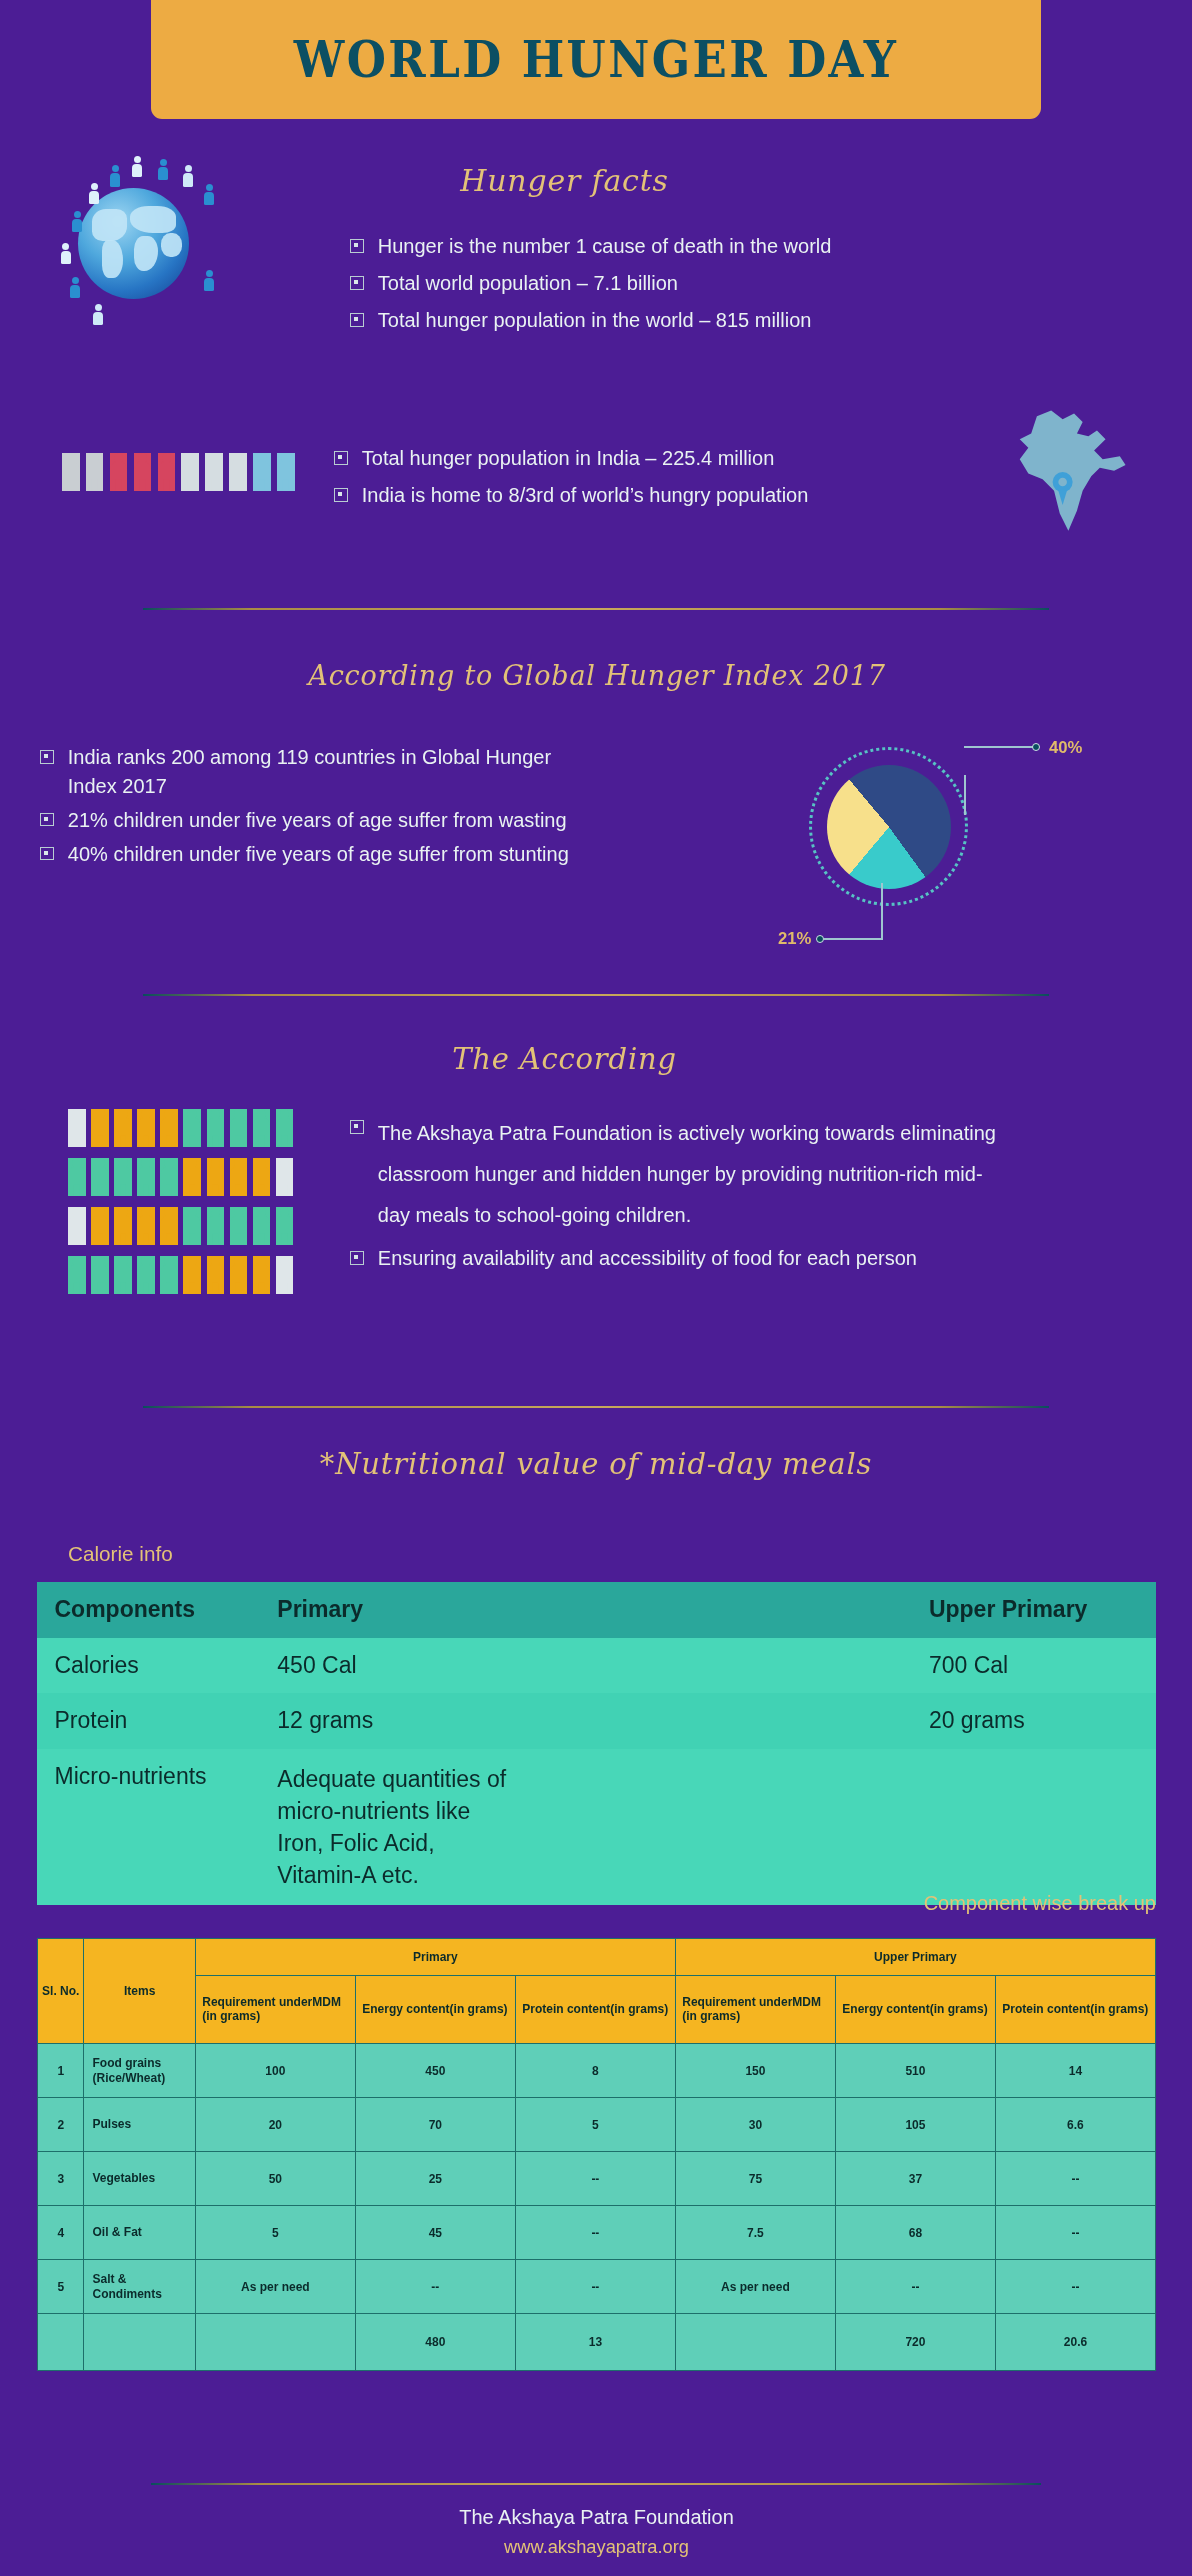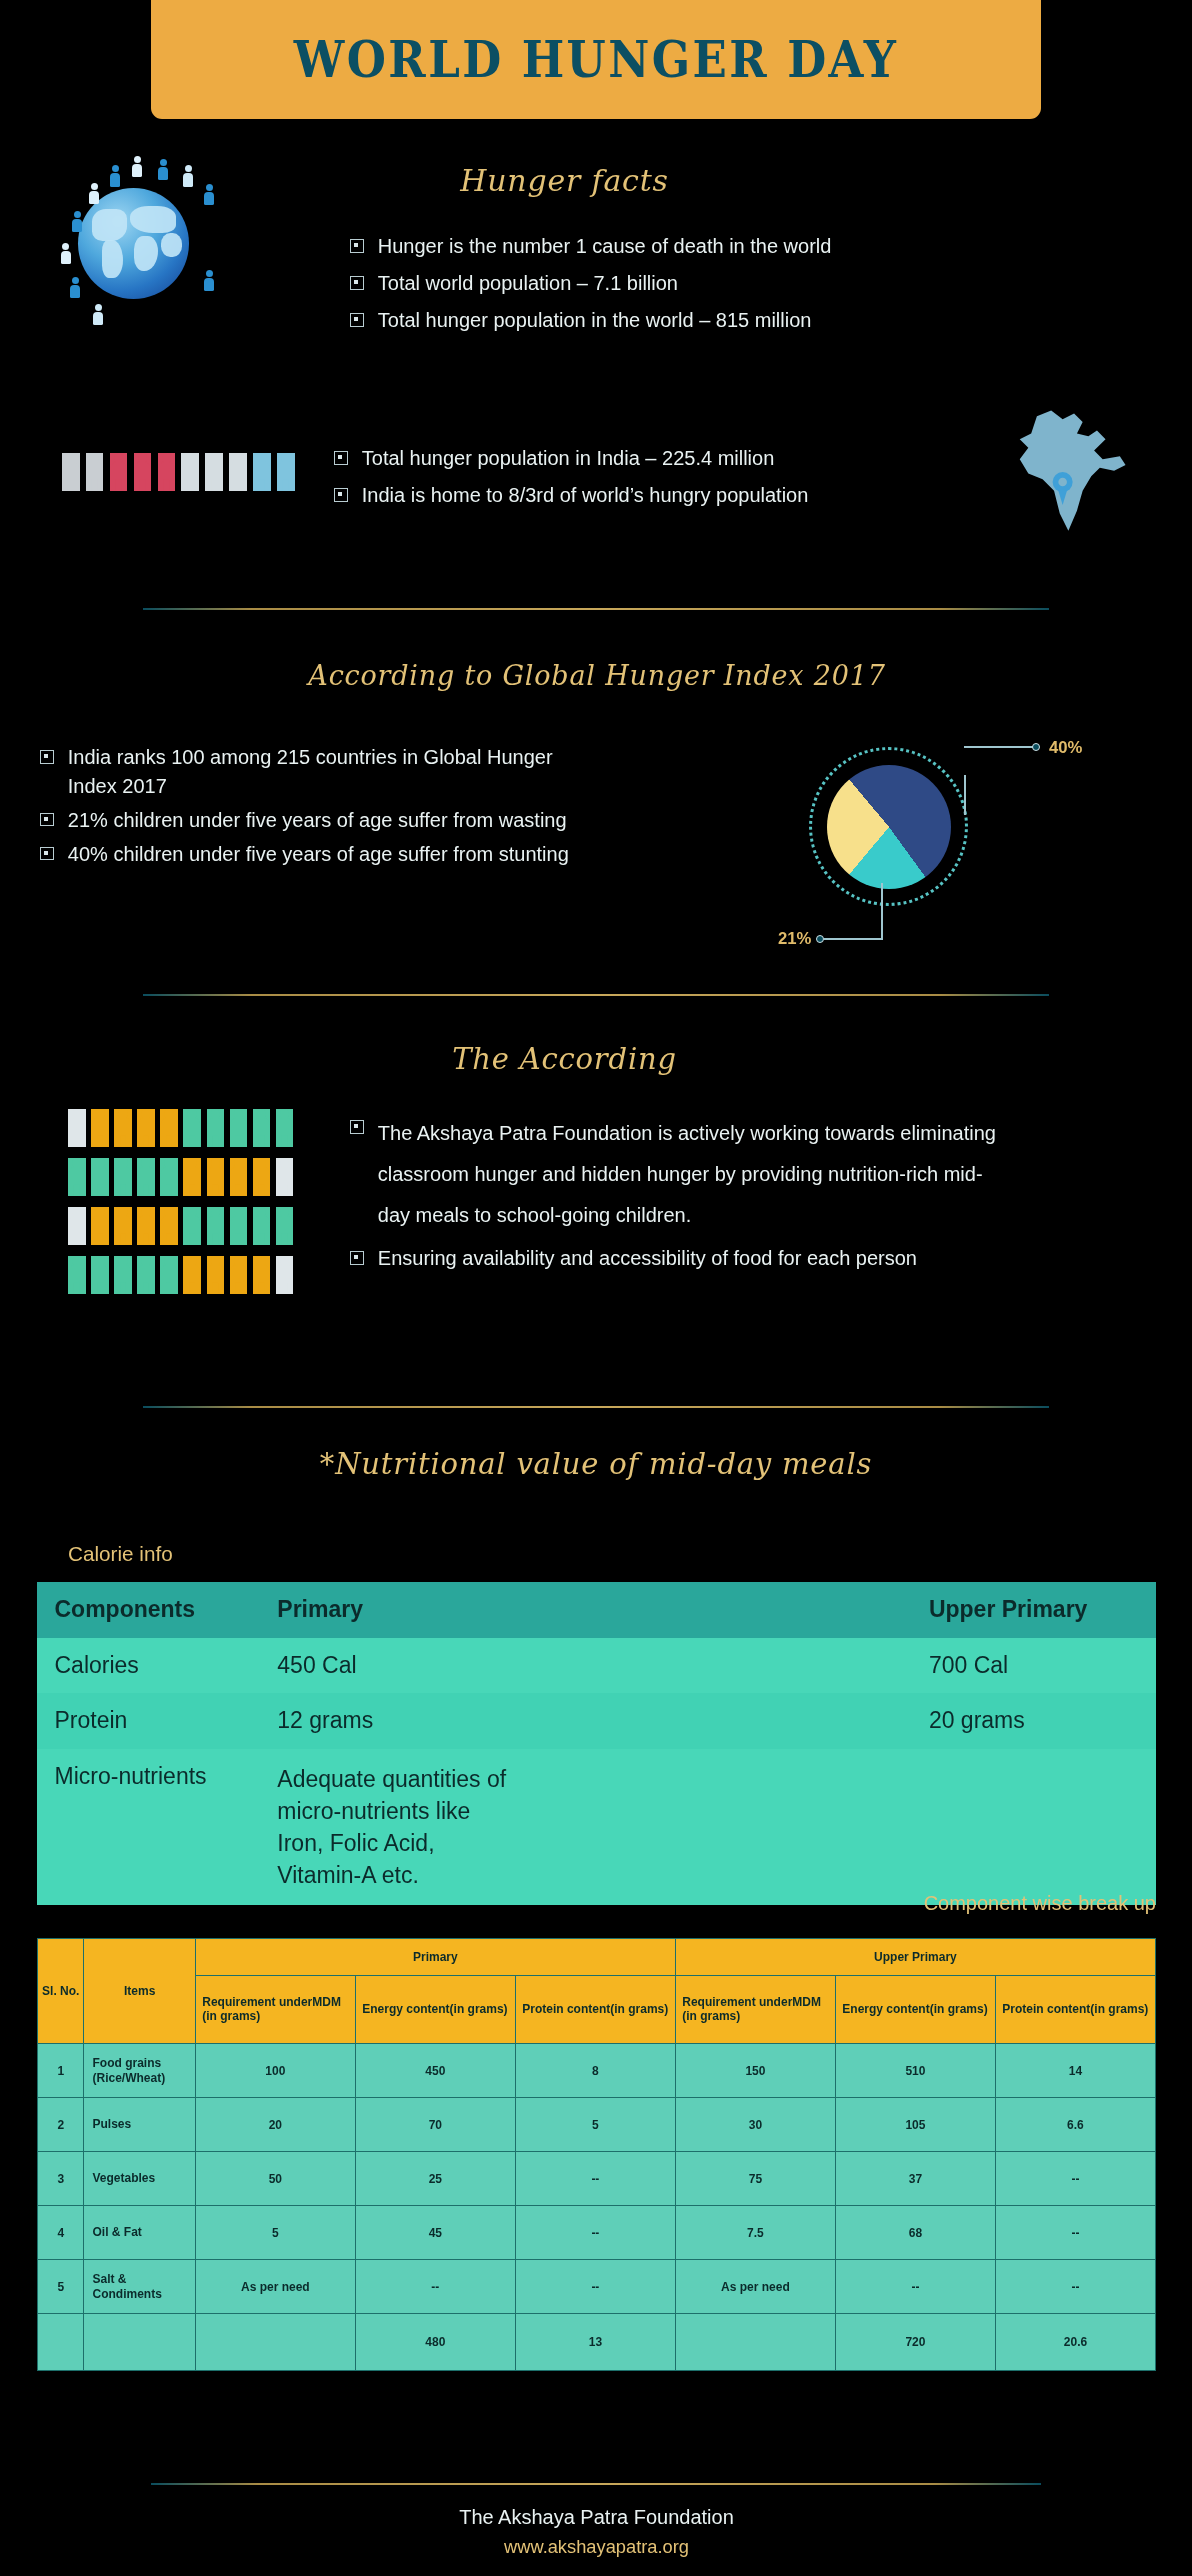--- a/index.html
+++ b/index.html
@@ -5,21 +5,21 @@
   * { box-sizing: border-box; margin: 0; padding: 0; }
   html, body {
     width: 1193px;
     background: #0a4d5e;
     font-family: "Liberation Sans", sans-serif;
   }
   .page {
     position: relative;
     width: 1193px;
     height: 2576px;
-    background: #000000;
+    background: #4c1d95;
     overflow: hidden;
   }
 
   
   .header-band {
     position: absolute;
     left: 151px; top: 0;
     width: 890px; height: 119px;
     background: #edab43;
     border-radius: 0 0 11px 11px;
@@ -360,21 +360,21 @@
     <path d="M45 62 L51 62 L48 72 Z" fill="#3fa0d8"></path>
   </svg>
 
   <div class="divider" style="left:143px; top:608px; width:906px;"></div>
 
   <div class="script-title" style="position:absolute; left:239px; top:660px; width:716px; font-size:27px;">According to Global Hunger Index 2017</div>
 
   <ul class="bullets" style="position:absolute; left:40px; top:743px; width:739px; font-size:20px;">
     <li style="margin-bottom:4.8px;">
       <span class="bullet-box"></span>
-      <span class="bullet-text" style="max-width:509px;">India ranks 100 among 215 countries in Global Hunger Index 2017</span>
+      <span class="bullet-text" style="max-width:509px;">India ranks 200 among 119 countries in Global Hunger Index 2017</span>
     </li>
     <li style="margin-bottom:4.8px;">
       <span class="bullet-box"></span>
       <span class="bullet-text">21% children under five years of age suffer from wasting</span>
     </li>
     <li>
       <span class="bullet-box"></span>
       <span class="bullet-text">40% children under five years of age suffer from stunting</span>
     </li>
   </ul>

